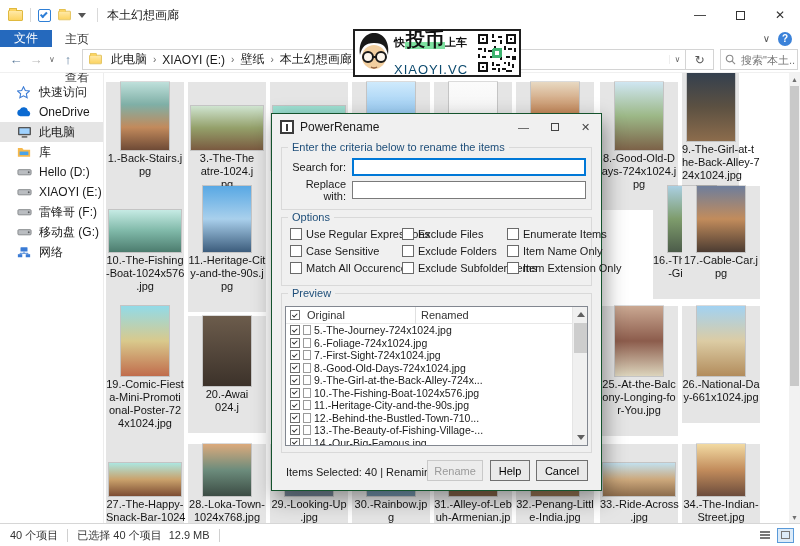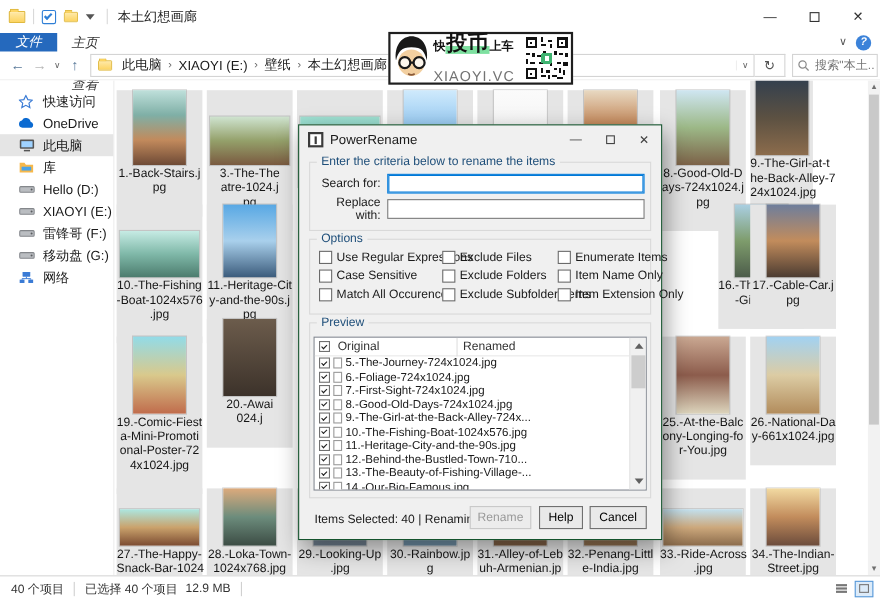--- a/index.html
+++ b/index.html
@@ -22,21 +22,21 @@
   .caret{width:0;height:0;border-left:4px solid transparent;border-right:4px solid transparent;
     border-top:5px solid #555;margin:0 4px 0 6px;}
   .win-title{margin-left:2px;white-space:nowrap;}
   .wbtns{margin-left:auto;display:flex;height:30px;}
   .wbtn{width:40px;height:30px;display:flex;align-items:center;justify-content:center;
     font-size:12px;color:#333;}
   .wbtn .maxbox{width:9px;height:9px;border:1px solid #333;}
 
   
   .tabrow{position:absolute;left:0;top:30px;width:800px;height:17px;background:#fff;display:flex;
-    align-items:stretch;font-size:12px;z-index:4;font-style:italic;}
+    align-items:stretch;font-size:12px;z-index:4;}
   .ftab{background:#2569bd;color:#fff;padding:1px 14px;display:flex;align-items:center;}
   .tab{color:#333;padding:1px 13px;display:flex;align-items:center;}
   .tabright{margin-left:auto;display:flex;align-items:center;gap:8px;padding-right:8px;}
   .ribchev{color:#555;font-size:10px;}
   .helpdot{width:14px;height:14px;border-radius:50%;background:#3b82d9;color:#fff;font-size:10px;
     font-weight:bold;display:flex;align-items:center;justify-content:center;}
 
   
   .addrrow{position:absolute;left:0;top:47px;width:800px;height:26px;background:#fff;display:flex;
     align-items:center;z-index:4;border-bottom:1px solid #f0f0f0;}
@@ -80,21 +80,21 @@
   .vthumb{position:absolute;left:1px;width:9px;background:#c9c9c9;}
 
   
   .wm{position:absolute;left:353px;top:29px;width:168px;height:48px;background:#fff;
     border:2px solid #1f1f1f;z-index:6;display:flex;align-items:center;padding:1px;}
   .wm-text{flex:1;padding-left:2px;line-height:1;}
   .wm-l1{display:flex;align-items:baseline;white-space:nowrap;color:#111;}
   .wm-pre,.wm-suf{font-size:11px;font-weight:bold;}
   .wm-hi{font-size:19px;font-weight:bold;background:linear-gradient(transparent 62%,#7ee0a0 62%);
     padding:0 1px;}
-  .wm-site{font-size:13px;color:#737373;letter-spacing:1px;margin-top:14px;}
+  .wm-site{font-size:13px;color:#0c4a6e;letter-spacing:1px;margin-top:14px;}
 
   
   .dialog{position:absolute;left:271px;top:113px;width:331px;height:378px;background:#f0f0f0;
     border:1px solid #14532d;z-index:10;box-shadow:3px 8px 20px rgba(0,0,0,.4);font-size:11px;color:#1a1a1a;}
   .dtitle{height:26px;display:flex;align-items:center;padding-left:8px;}
   .dicon{width:14px;height:14px;border:2px solid #3b3b3b;background:#fff;margin-right:6px;
     display:flex;align-items:center;justify-content:center;flex:none;}
   .dicon i{display:block;width:2px;height:7px;background:#3b3b3b;}
   .dname{font-size:12px;}
   .dtbtns{margin-left:auto;display:flex;height:26px;}
@@ -400,21 +400,21 @@
       <div class="thumbwrap" style="height: 70px;">
         <div class="thumb" style="width: 48px; height: 70px; background: linear-gradient(rgb(146, 219, 232), rgb(217, 201, 140), rgb(192, 108, 76));"></div>
       </div>
       <div class="cap">
         <span class="capline">19.-Comic-Fiest</span>
         <span class="capline">a-Mini-Promoti</span>
         <span class="capline">onal-Poster-72</span>
         <span class="capline">4x1024.jpg</span>
       </div>
     </div>
-    <div class="tile" style="left: 84px; top: 217px; width: 78px;">
+    <div class="tile" style="left: 84px; top: 243px; width: 78px;">
       <div class="thumbwrap" style="height: 70px;">
         <div class="thumb" style="width: 48px; height: 70px; background: linear-gradient(rgb(108, 92, 76), rgb(60, 50, 42));"></div>
       </div>
       <div class="cap">
         <span class="capline">20.-Awai</span>
         <span class="capline">024.j</span>
       </div>
     </div>
     <div class="tile" style="left: 496px; top: 233px; width: 78px;">
       <div class="thumbwrap" style="height: 70px;">

